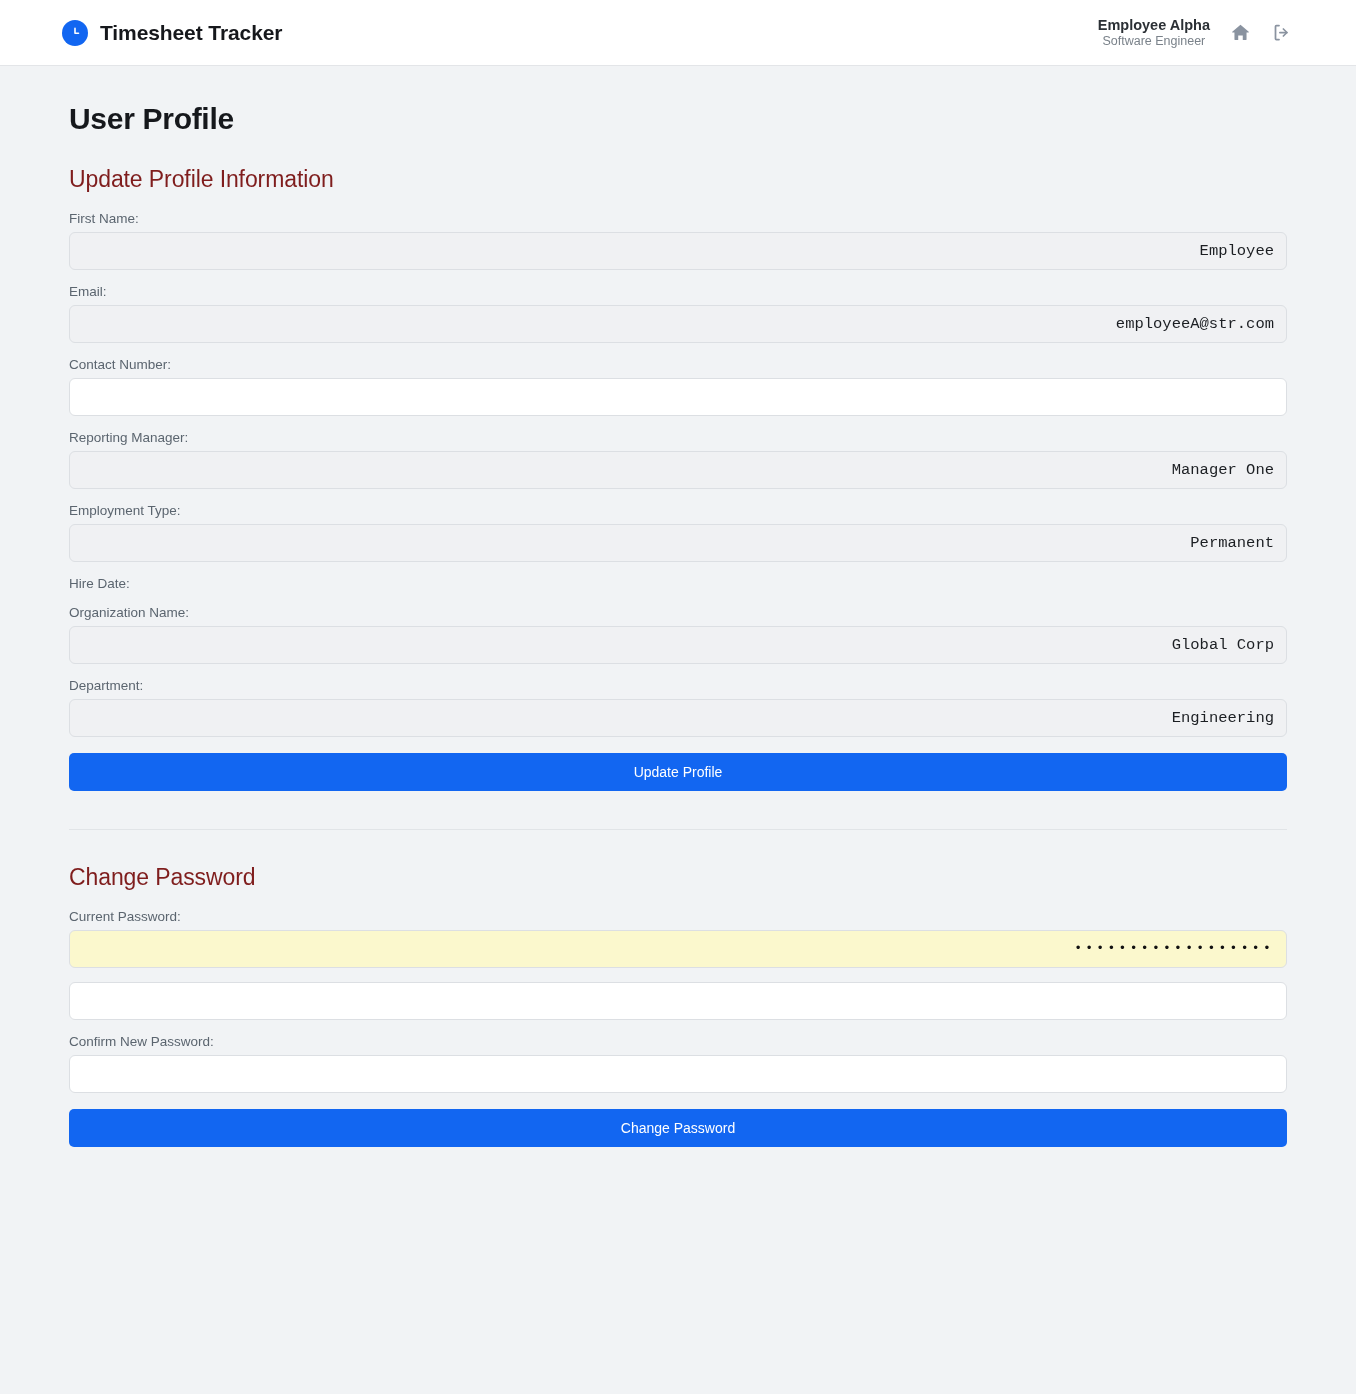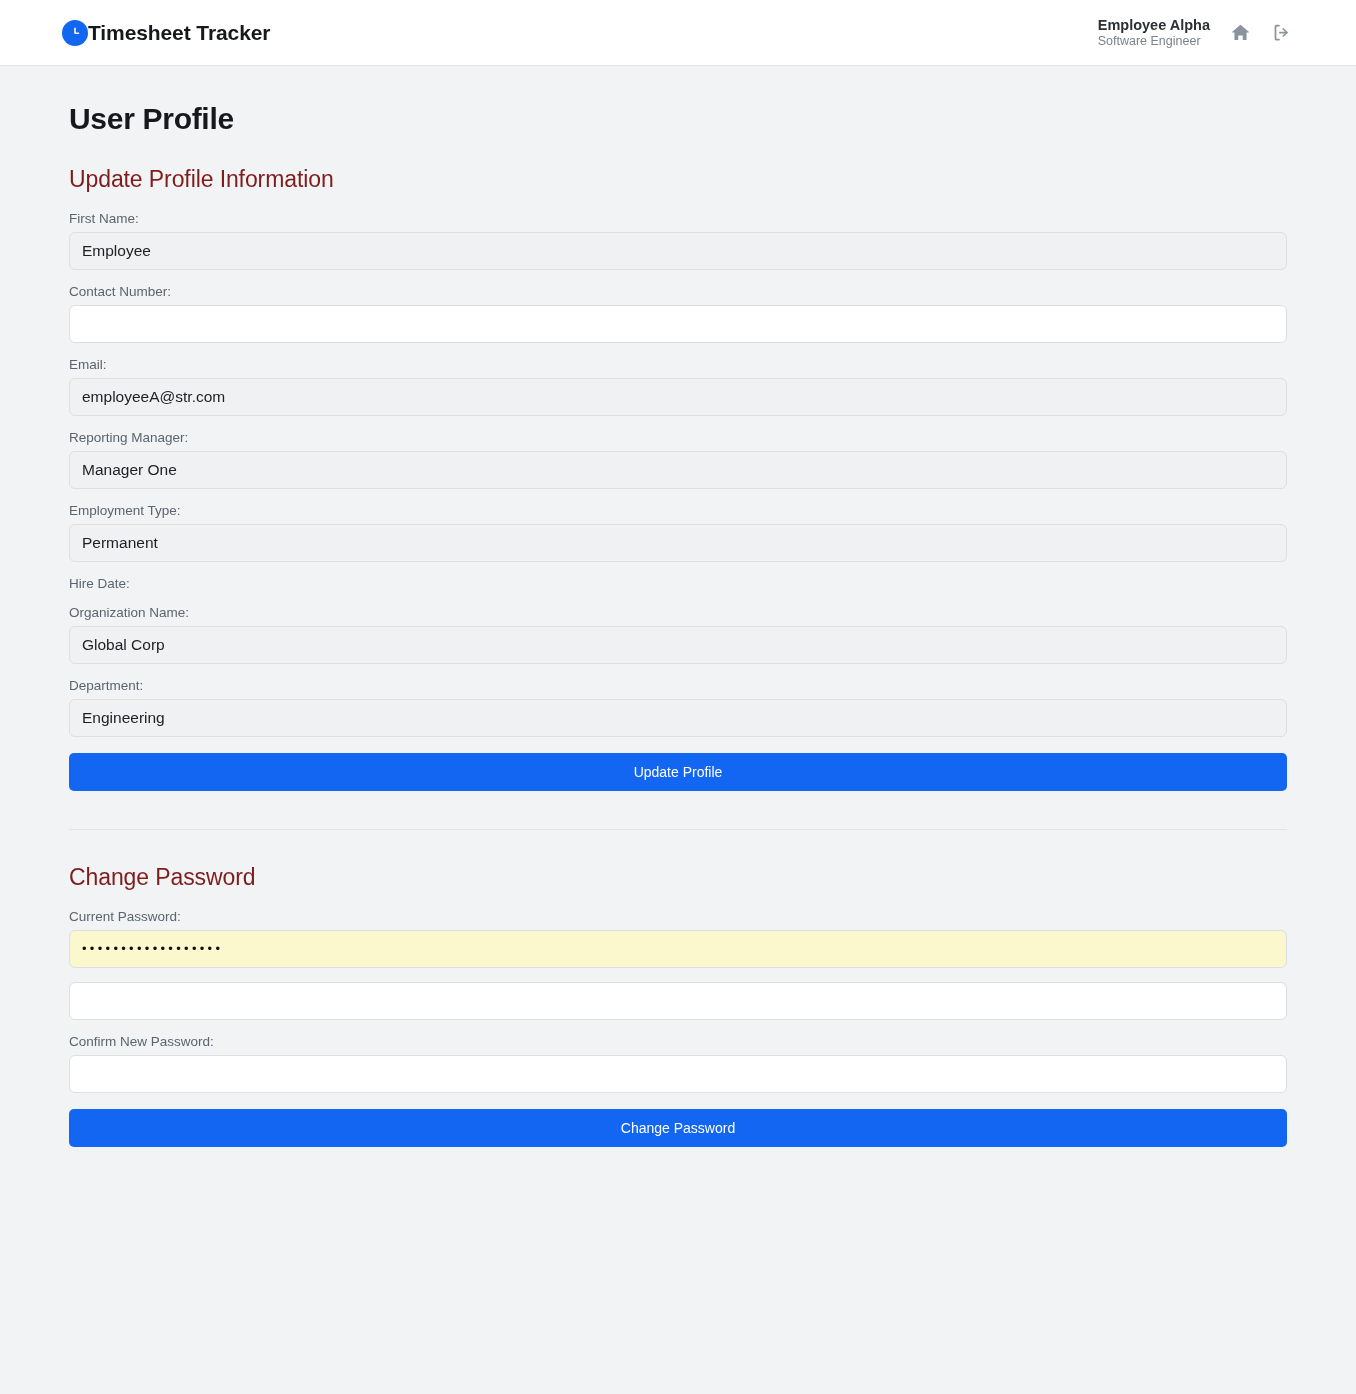--- a/index.html
+++ b/index.html
@@ -15,39 +15,39 @@
   .navbar {
     height: 66px;
     background: #ffffff;
     border-bottom: 1px solid #e3e5e8;
     display: flex;
     align-items: center;
     justify-content: space-between;
     padding: 0 16px 0 62px;
     position: relative;
   }
-  .brand { display: flex; align-items: center; }
+  .brand { display: flex; align-items: center; gap: 12px; }
   .brand-logo {
     width: 26px; height: 26px;
     border-radius: 50%;
     background: #1266f1;
     display: inline-flex;
     align-items: center; justify-content: center;
     flex: 0 0 auto;
   }
   .brand-logo svg { display: block; }
   .brand-title {
     font-size: 21px;
     font-weight: 600;
     color: #16181c;
     letter-spacing: -0.1px;
   }
 
   .nav-right { display: flex; align-items: center; gap: 18px; padding-right: 46px; }
-  .user-block { text-align: left; line-height: 1.25; }
+  .user-block { text-align: center; line-height: 1.25; }
   .user-name { font-size: 14.5px; font-weight: 600; color: #2b3035; display: block; }
   .user-role { font-size: 12.5px; color: #7a828a; display: block; }
   .nav-icon {
     color: #8a93a0;
     display: inline-flex;
     align-items: center; justify-content: center;
     width: 24px; height: 24px;
     cursor: pointer;
   }
   .nav-icon svg { display: block; }
@@ -80,24 +80,25 @@
   }
   .input {
     display: block;
     width: 100%;
     height: 38px;
     border: 1px solid #dcdfe3;
     border-radius: 6px;
     background: #f0f1f3;
     color: #1c1f23;
     font-size: 15.5px;
-    font-family: Liberation Sans, sans-serif;
+    font-family: Liberation Mono, monospace;
     padding: 0 12px;
     line-height: 36px;
     outline: none;
+    text-align: right;
   }
   .input.editable { background: #ffffff; }
   .input.autofill {
     background: #fbf8cd;
     border-color: #dcdfe3;
   }
   .input.password-dots {
     font-size: 13px;
     letter-spacing: 3.3px;
     color: #111;
@@ -166,30 +167,30 @@
   <section>
     <h2 class="section-heading">Update Profile Information</h2>
 
     <div class="field">
       <label class="field-label">First Name:</label>
       <input class="input" readonly="" value="Employee" style="">
     </div>
 
 
     <div class="field">
+      <label class="field-label">Email:</label>
+      <input class="input" readonly="" value="employeeA@str.com" style="">
+    </div>
+
+    <div class="field">
       <label class="field-label">Contact Number:</label>
       <input class="input editable" value="" style="">
     </div>
 
     <div class="field">
-      <label class="field-label">Email:</label>
-      <input class="input" readonly="" value="employeeA@str.com" style="">
-    </div>
-
-    <div class="field">
       <label class="field-label">Reporting Manager:</label>
       <input class="input" readonly="" value="Manager One" style="">
     </div>
 
     <div class="field">
       <label class="field-label">Employment Type:</label>
       <input class="input" readonly="" value="Permanent" style="">
     </div>
 
     <div class="field">

